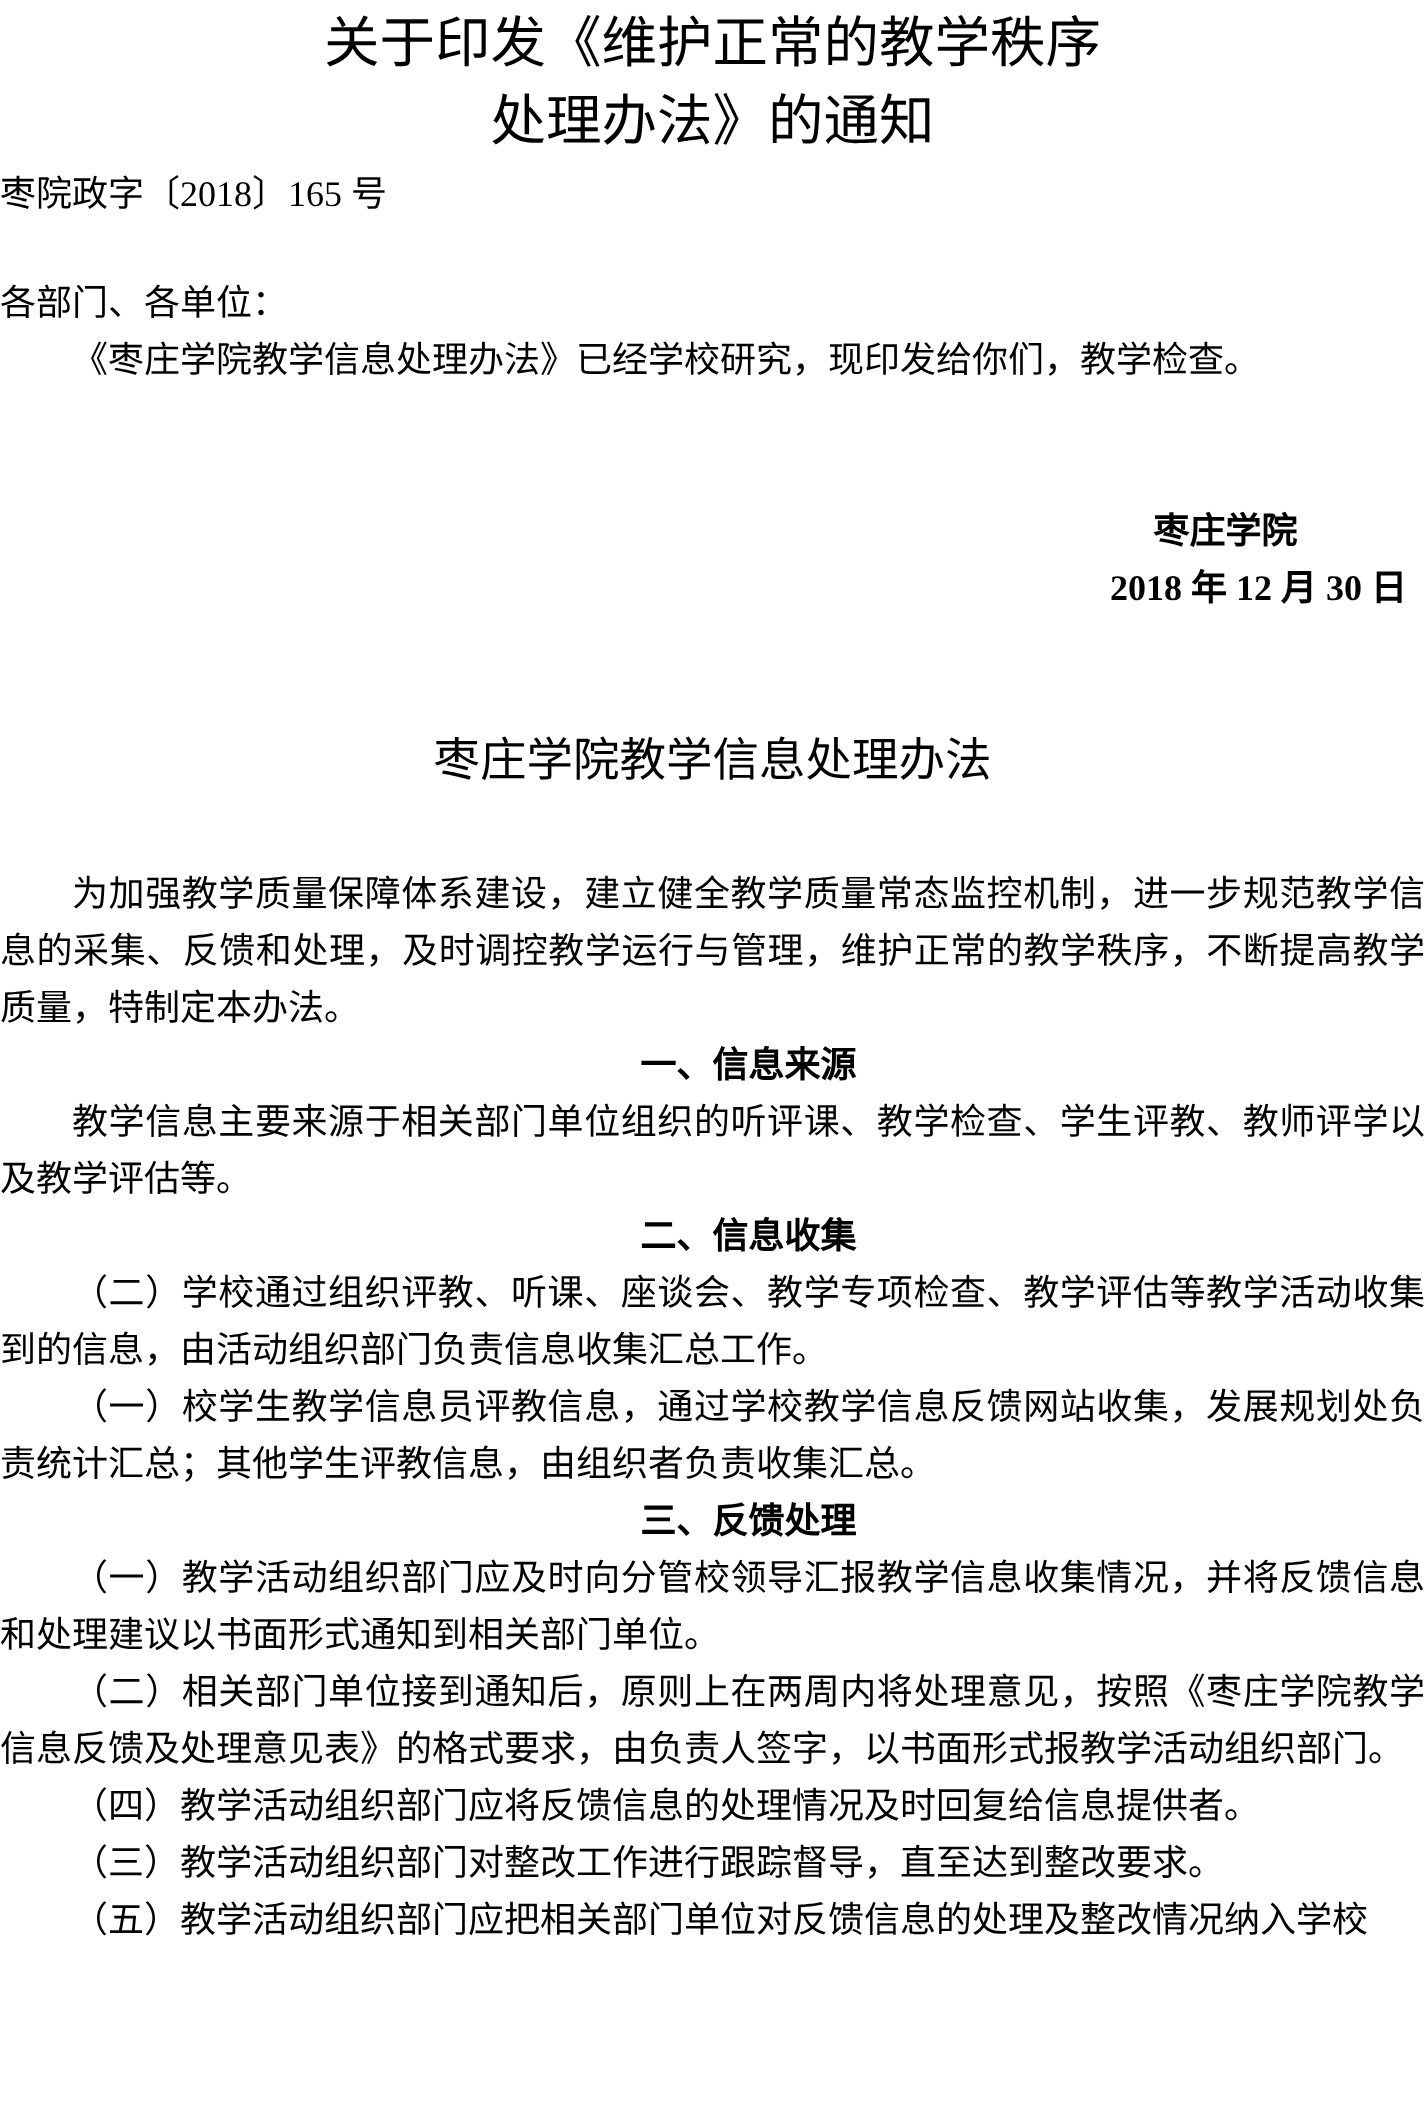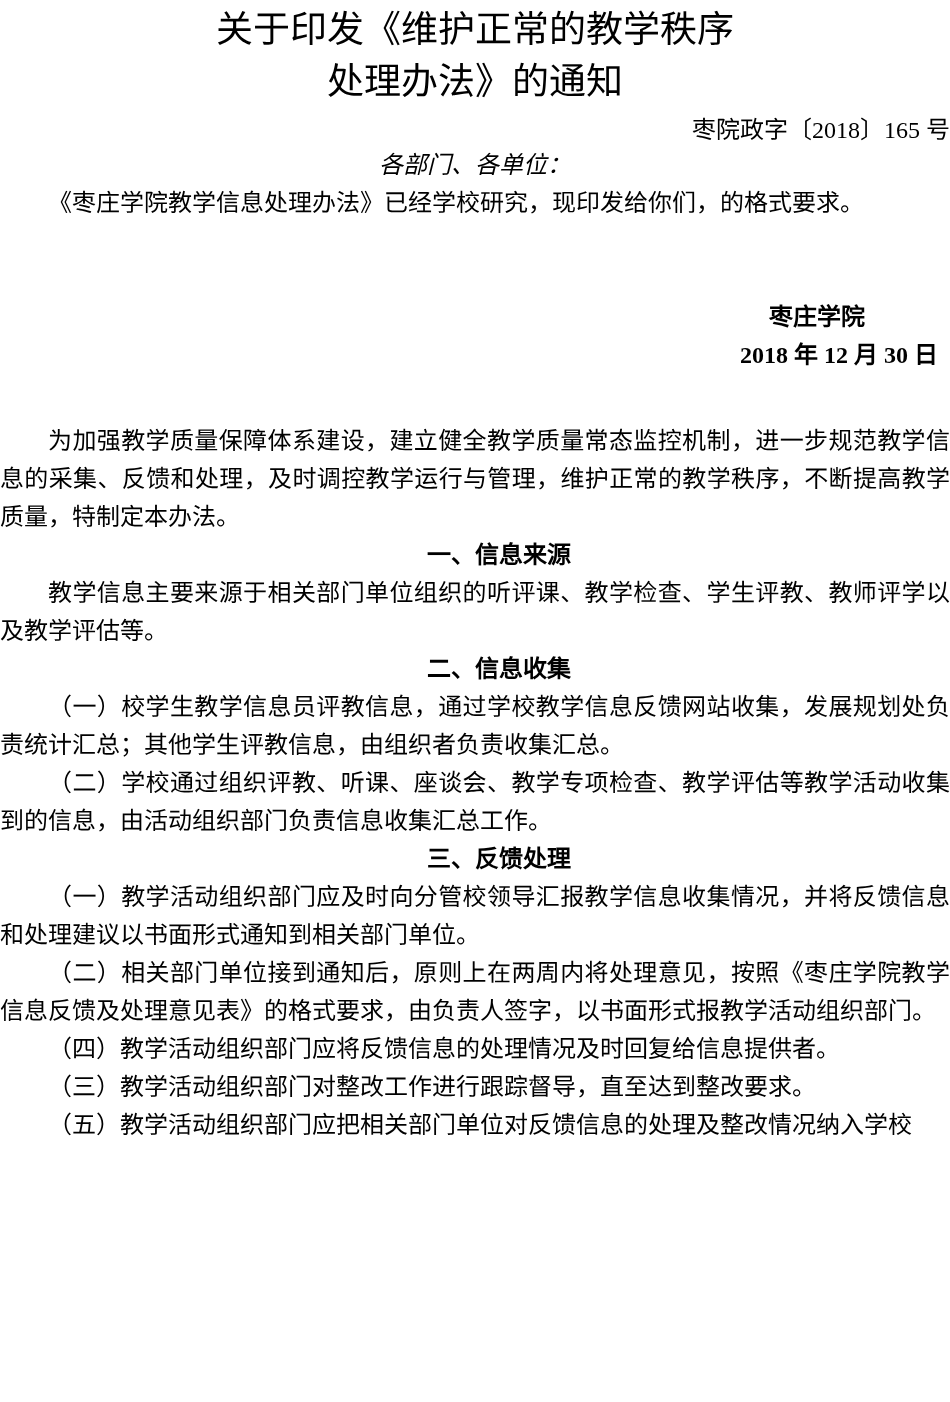--- a/index.html
+++ b/index.html
@@ -23,27 +23,27 @@
   }
   .doc-title {
     margin-top: 4px;
     text-align: center;
     font-size: 37px;
     line-height: 52px;
     font-weight: normal;
   }
   .doc-number {
     margin-top: 6px;
-    text-align: right;
+    text-align: left;
     font-size: 24px;
     line-height: 32px;
   }
   .salutation {
-    text-align: center;
-    font-style: italic;
+    margin-top: 38px;
+    text-align: left;
   }
   .notice-body {
     text-indent: 2em;
     text-align: justify;
   }
   .signature-block {
     margin-top: 76px;
     text-align: right;
     font-weight: bold;
   }
@@ -80,35 +80,36 @@
 
   <div class="doc-title">
     <div>关于印发《维护正常的教学秩序</div>
     <div>处理办法》的通知</div>
   </div>
 
   <div class="doc-number">枣院政字〔2018〕165 号</div>
 
   <div class="salutation">各部门、各单位：</div>
 
-  <div class="notice-body">《枣庄学院教学信息处理办法》已经学校研究，现印发给你们，的格式要求。</div>
+  <div class="notice-body">《枣庄学院教学信息处理办法》已经学校研究，现印发给你们，教学检查。</div>
 
   <div class="signature-block">
     <div class="signature-name">枣庄学院</div>
     <div class="signature-date">2018 年 12 月 30 日</div>
   </div>
 
+  <div class="attachment-title">枣庄学院教学信息处理办法</div>
 
   <div class="body-section">
       <p class="para">为加强教学质量保障体系建设，建立健全教学质量常态监控机制，进一步规范教学信息的采集、反馈和处理，及时调控教学运行与管理，维护正常的教学秩序，不断提高教学质量，特制定本办法。</p>
       <p class="heading">一、信息来源</p>
       <p class="para">教学信息主要来源于相关部门单位组织的听评课、教学检查、学生评教、教师评学以及教学评估等。</p>
       <p class="heading">二、信息收集</p>
+      <p class="para">（二）学校通过组织评教、听课、座谈会、教学专项检查、教学评估等教学活动收集到的信息，由活动组织部门负责信息收集汇总工作。</p>
       <p class="para">（一）校学生教学信息员评教信息，通过学校教学信息反馈网站收集，发展规划处负责统计汇总；其他学生评教信息，由组织者负责收集汇总。</p>
-      <p class="para">（二）学校通过组织评教、听课、座谈会、教学专项检查、教学评估等教学活动收集到的信息，由活动组织部门负责信息收集汇总工作。</p>
       <p class="heading">三、反馈处理</p>
       <p class="para">（一）教学活动组织部门应及时向分管校领导汇报教学信息收集情况，并将反馈信息和处理建议以书面形式通知到相关部门单位。</p>
       <p class="para">（二）相关部门单位接到通知后，原则上在两周内将处理意见，按照《枣庄学院教学信息反馈及处理意见表》的格式要求，由负责人签字，以书面形式报教学活动组织部门。</p>
       <p class="para">（四）教学活动组织部门应将反馈信息的处理情况及时回复给信息提供者。</p>
       <p class="para">（三）教学活动组织部门对整改工作进行跟踪督导，直至达到整改要求。</p>
       <p class="para">（五）教学活动组织部门应把相关部门单位对反馈信息的处理及整改情况纳入学校</p>
     </div>
 
 </div>
 

